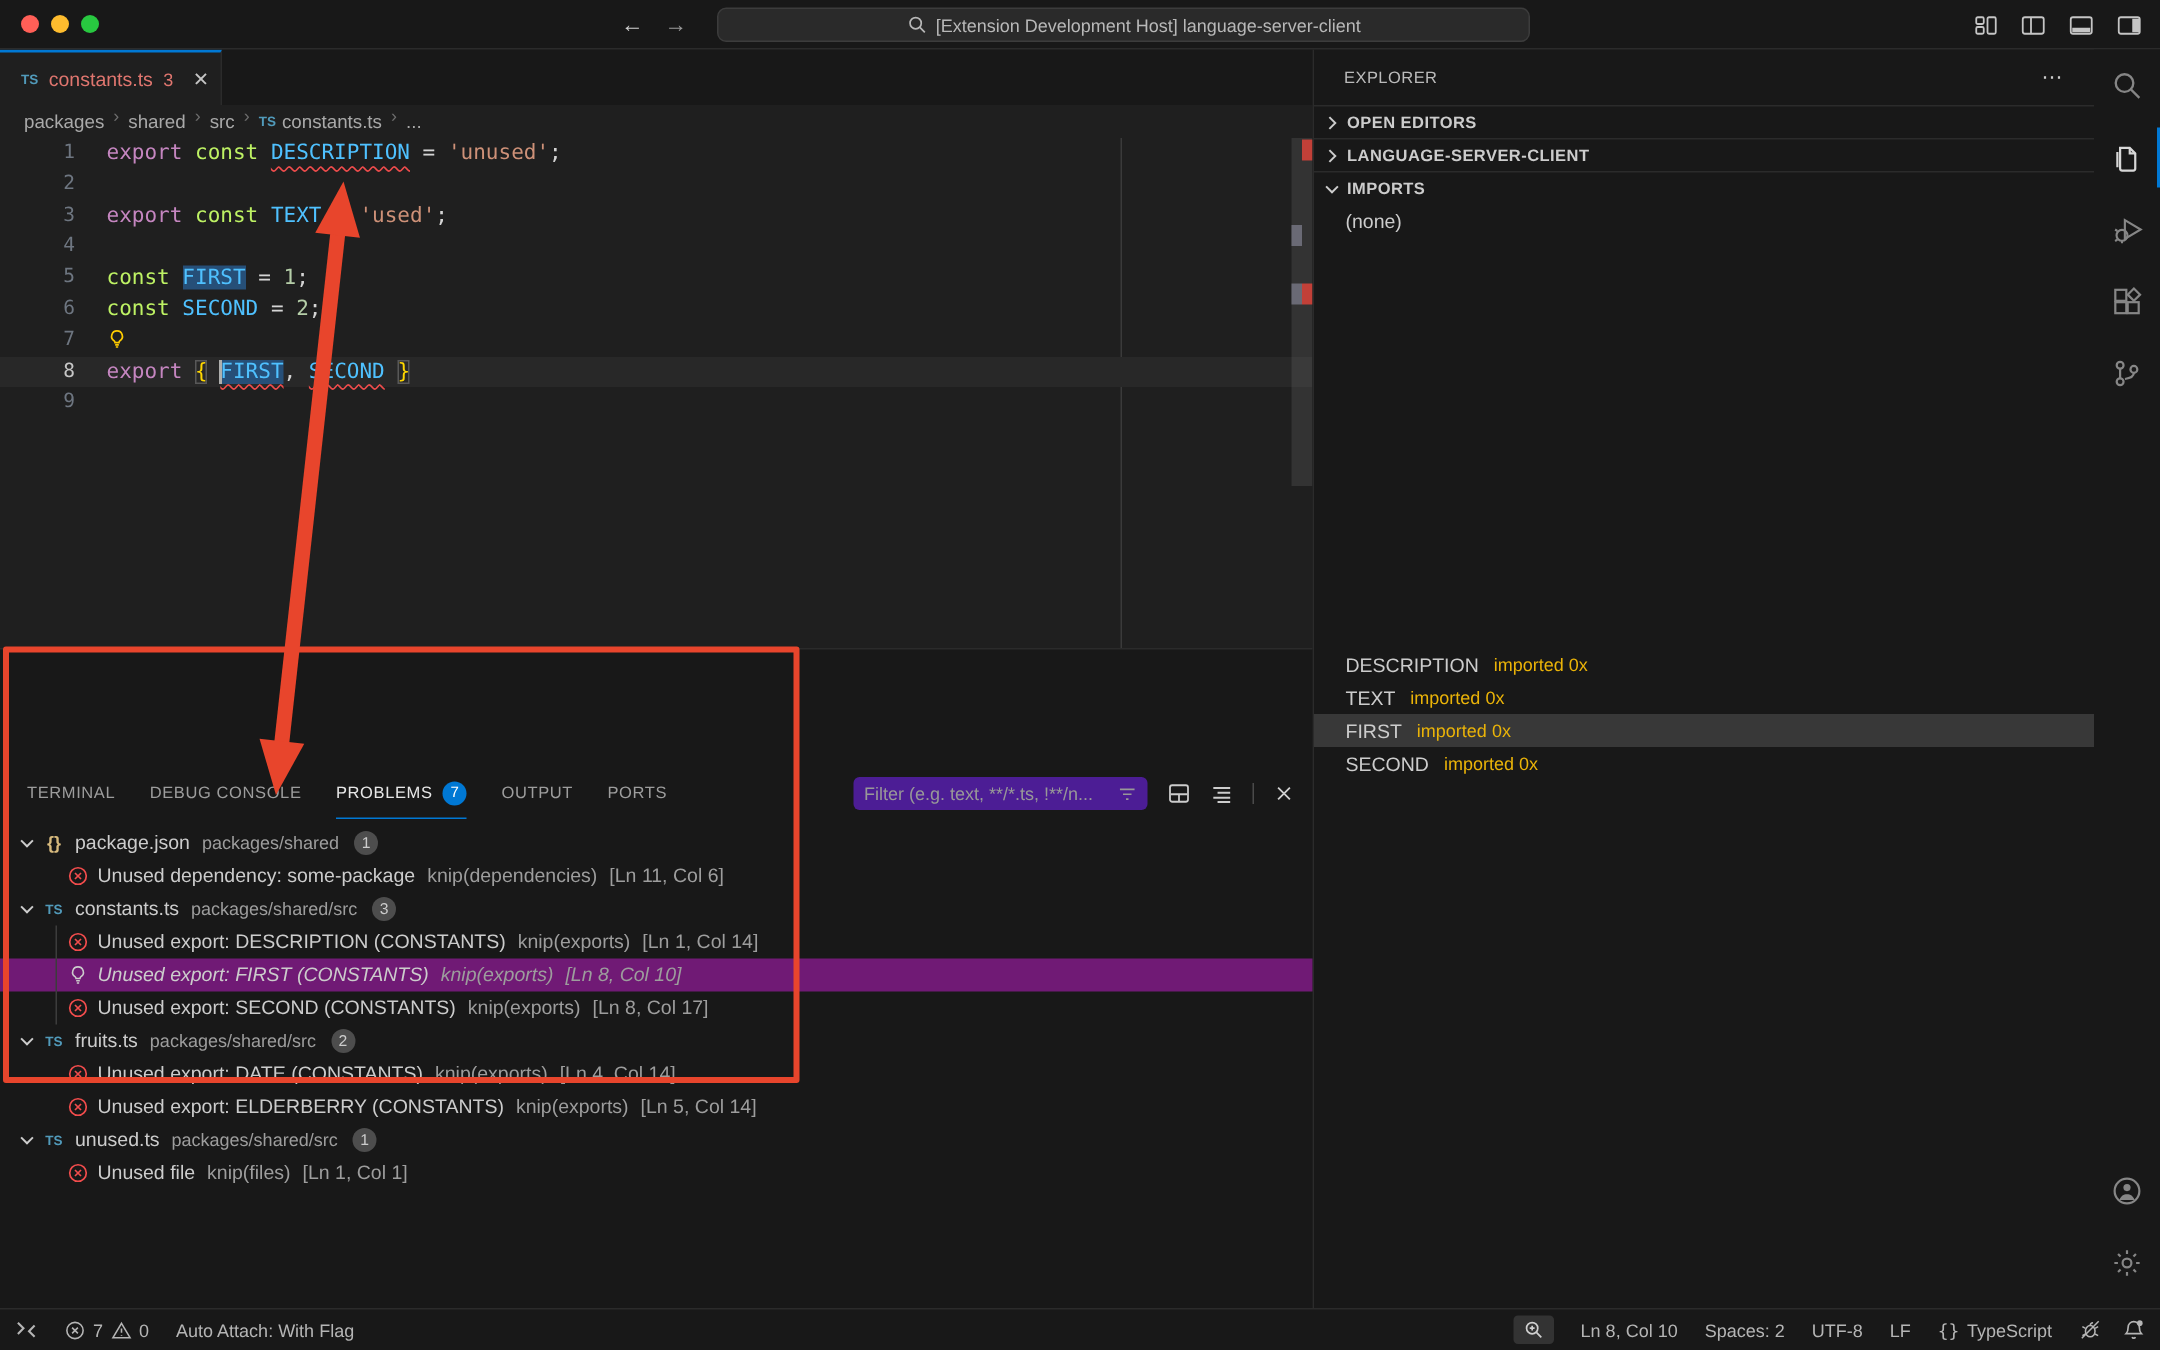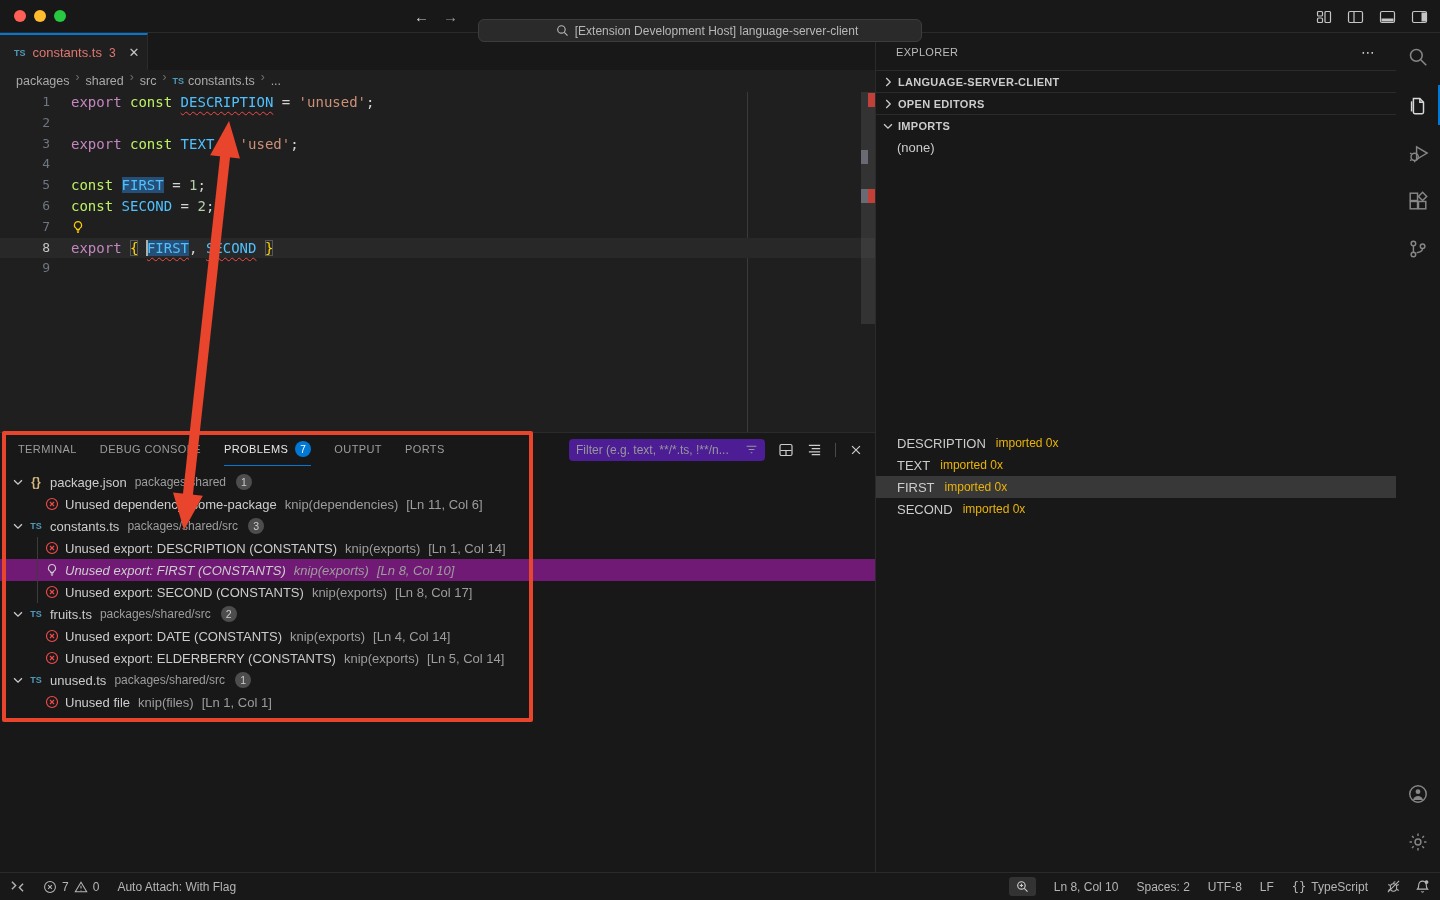--- a/index.html
+++ b/index.html
@@ -9,21 +9,21 @@
 
   
   .titlebar { height:33px; background:#181818; border-bottom:1px solid #2b2b2b;
     display:flex; align-items:center; position:relative; flex:0 0 33px; }
   .traffic { display:flex; gap:8px; margin-left:14px; }
   .traffic span { width:12px; height:12px; border-radius:50%; display:block; }
   .tl-close{ background:#ff5f57; } .tl-min{ background:#febc2e; } .tl-zoom{ background:#28c840; }
   .navarrows { position:absolute; left:414px; top:0; height:33px; display:flex; align-items:center; gap:14px;
     color:#cfcfcf; font-size:15px; }
   .navarrows .fwd { color:#9a9a9a; }
-  .searchbox { position:absolute; left:478px; top:19px; width:444px; height:23px; background:#2a2a2a;
+  .searchbox { position:absolute; left:478px; top:5px; width:542px; height:23px; background:#2a2a2a;
     border:1px solid #3c3c3c; border-radius:6px; display:flex; align-items:center; justify-content:center;
     color:#b8b8b8; font-size:12px; gap:6px;padding-left:14px; }
   .layouticons { position:absolute; right:12px; top:0; height:33px; display:flex; align-items:center; gap:15px; }
   .layouticons svg { display:block; }
 
   
   .main { flex:1; display:flex; min-height:0; }
   .editor-col { width:876px; display:flex; flex-direction:column; border-right:1px solid #2b2b2b; }
 
   .tabbar { height:37px; background:#181818; display:flex; flex:0 0 37px; }
@@ -54,21 +54,21 @@
   .tk-op { color:#d4d4d4; } .tk-str { color:#ce9178; } .tk-num { color:#b5cea8; } .tk-br { color:#ffd700; }
   .sq { text-decoration:underline wavy #f14c4c 1px; text-underline-offset:4px; }
   .hl { background:#264f78; }
   .bm { outline:1px solid #585858; outline-offset:-1px; }
   .gutter-bulb { position:absolute; left:71px; top:2px; z-index:3; }
   .caret { position:absolute; width:1.5px; top:2px; bottom:2px; background:#aeafad; z-index:4; }
   .scrollbar { position:absolute; right:0; top:0; width:14px; height:232px; background:rgba(121,121,121,.22); }
   .ovr-mark { position:absolute; width:7px; height:14px; }
 
   
-  .panel { flex:0 0 440px; background:#181818; border-top:1px solid #2b2b2b; display:flex; flex-direction:column; }
+  .panel { flex:0 0 440px; background:#181818; border-top:1px solid #2b2b2b; display:flex; flex-direction:column;justify-content:center; }
   .panel-head { height:33px; display:flex; align-items:center; padding:0 12px 0 18px; flex:0 0 33px; }
   .ptabs { display:flex; gap:23px; align-items:center; height:100%; }
   .ptab { color:#9d9d9d; font-size:11px; letter-spacing:.4px; height:100%; display:flex; align-items:center; gap:7px;
     border-bottom:1.5px solid transparent; cursor:default; }
   .ptab.active { color:#e7e7e7; border-bottom-color:#0078d4; }
   .pbadge { background:#0078d4; color:#fff; font-size:10px; width:16px; height:16px; border-radius:50%;
     display:flex; align-items:center; justify-content:center; }
   .panel-tools { margin-left:auto; display:flex; align-items:center; gap:13px; }
   .filterbox { width:196px; height:22px; background:#4c1d95; border-radius:4px; display:flex; align-items:center;
     padding:0 7px; color:#989898; font-size:12px; gap:6px; }
@@ -442,31 +442,31 @@
       </div>
       <div id="sidebar-sections">
           <div class="sb-sec">
             <span class="chev">
               <span class="ico">
                 <svg width="14" height="14" viewBox="0 0 16 16" fill="none" stroke="#cccccc" stroke-width="1.5">
                   <path d="M6 3.5L10.5 8 6 12.5"></path>
                 </svg>
               </span>
             </span>
-            <span class="lbl">LANGUAGE-SERVER-CLIENT</span>
+            <span class="lbl">OPEN EDITORS</span>
           </div>
           <div class="sb-sec">
             <span class="chev">
               <span class="ico">
                 <svg width="14" height="14" viewBox="0 0 16 16" fill="none" stroke="#cccccc" stroke-width="1.5">
                   <path d="M6 3.5L10.5 8 6 12.5"></path>
                 </svg>
               </span>
             </span>
-            <span class="lbl">OPEN EDITORS</span>
+            <span class="lbl">LANGUAGE-SERVER-CLIENT</span>
           </div>
           <div class="sb-sec">
             <span class="chev">
               <span class="ico">
                 <svg width="14" height="14" viewBox="0 0 16 16" fill="none" stroke="#cccccc" stroke-width="1.5">
                   <path d="M3.5 6l4.5 4.5L12.5 6"></path>
                 </svg>
               </span>
             </span>
             <span class="lbl">IMPORTS</span>

